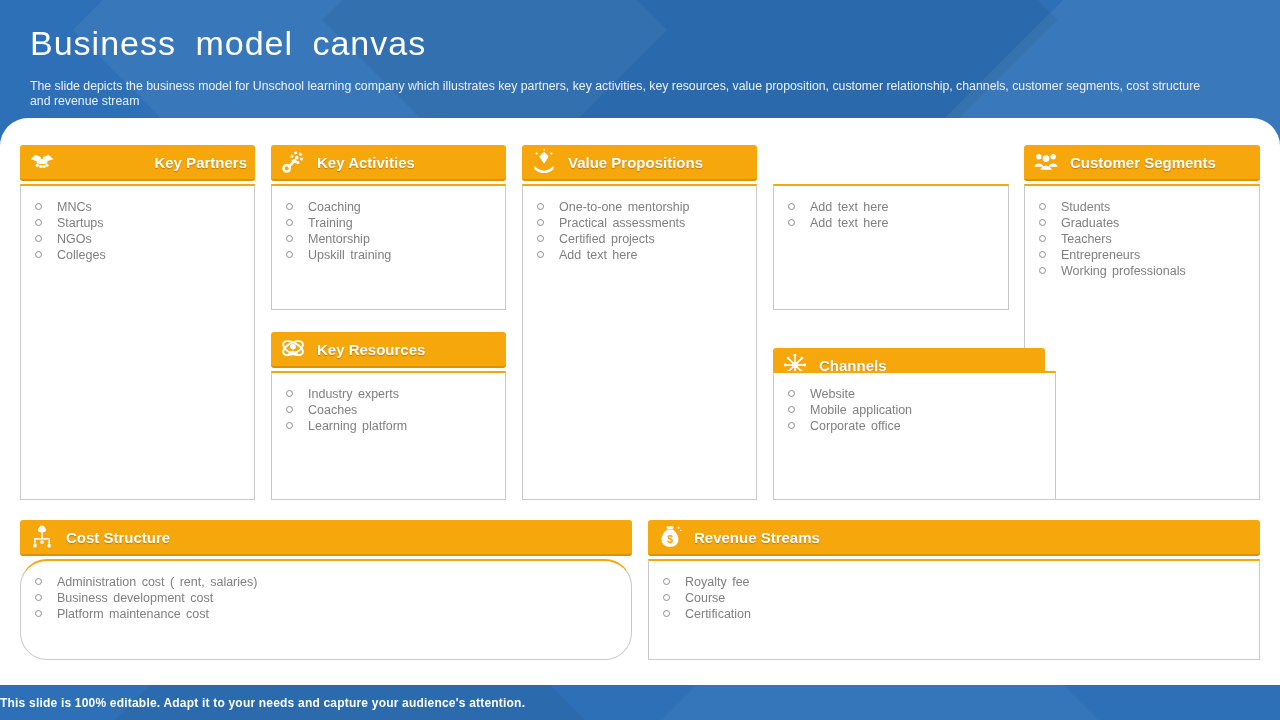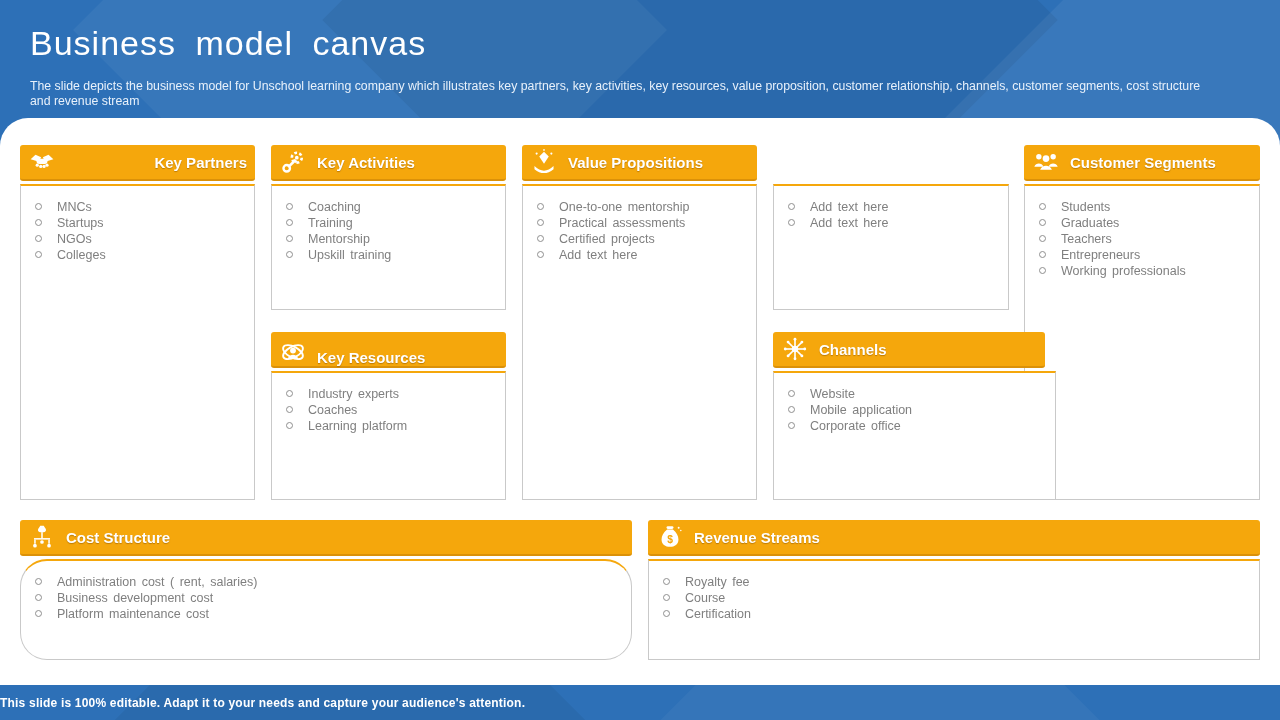--- a/index.html
+++ b/index.html
@@ -94,23 +94,23 @@
   #hd-key-partners           { left:20px;   top:145px; width:235px;justify-content:space-between; }
   #bx-key-partners           { left:20px;   top:184px; width:235px; height:316px; }
   #hd-key-activities         { left:271px;  top:145px; width:235px; }
   #bx-key-activities         { left:271px;  top:184px; width:235px; height:126px; }
   #hd-value-propositions     { left:522px;  top:145px; width:235px; }
   #bx-value-propositions     { left:522px;  top:184px; width:235px; height:316px; }
   #hd-customer-relationships { left:773px;  top:145px; width:236px; }
   #bx-customer-relationships { left:773px;  top:184px; width:236px; height:126px; }
   #hd-customer-segments      { left:1024px; top:145px; width:236px; }
   #bx-customer-segments      { left:1024px; top:184px; width:236px; height:316px; }
-  #hd-key-resources          { left:271px;  top:332px; width:235px;align-items:flex-end; }
+  #hd-key-resources          { left:271px;  top:332px; width:235px; }
   #bx-key-resources          { left:271px;  top:371px; width:235px; height:129px; }
-  #hd-channels               { left:773px;  top:332px; width:272px; }
+  #hd-channels               { left:773px;  top:348px; width:272px; }
   #bx-channels               { left:773px;  top:371px; width:283px; height:129px; }
   #hd-cost-structure         { left:20px;   top:520px; width:612px; }
   #bx-cost-structure         { left:20px;   top:559px; width:612px; height:101px;border-radius:27px; }
   #hd-revenue-streams        { left:648px;  top:520px; width:612px; }
   #bx-revenue-streams        { left:648px;  top:559px; width:612px; height:101px; }
 </style>
 </head>
 <body>
 
 <div class="slide">

